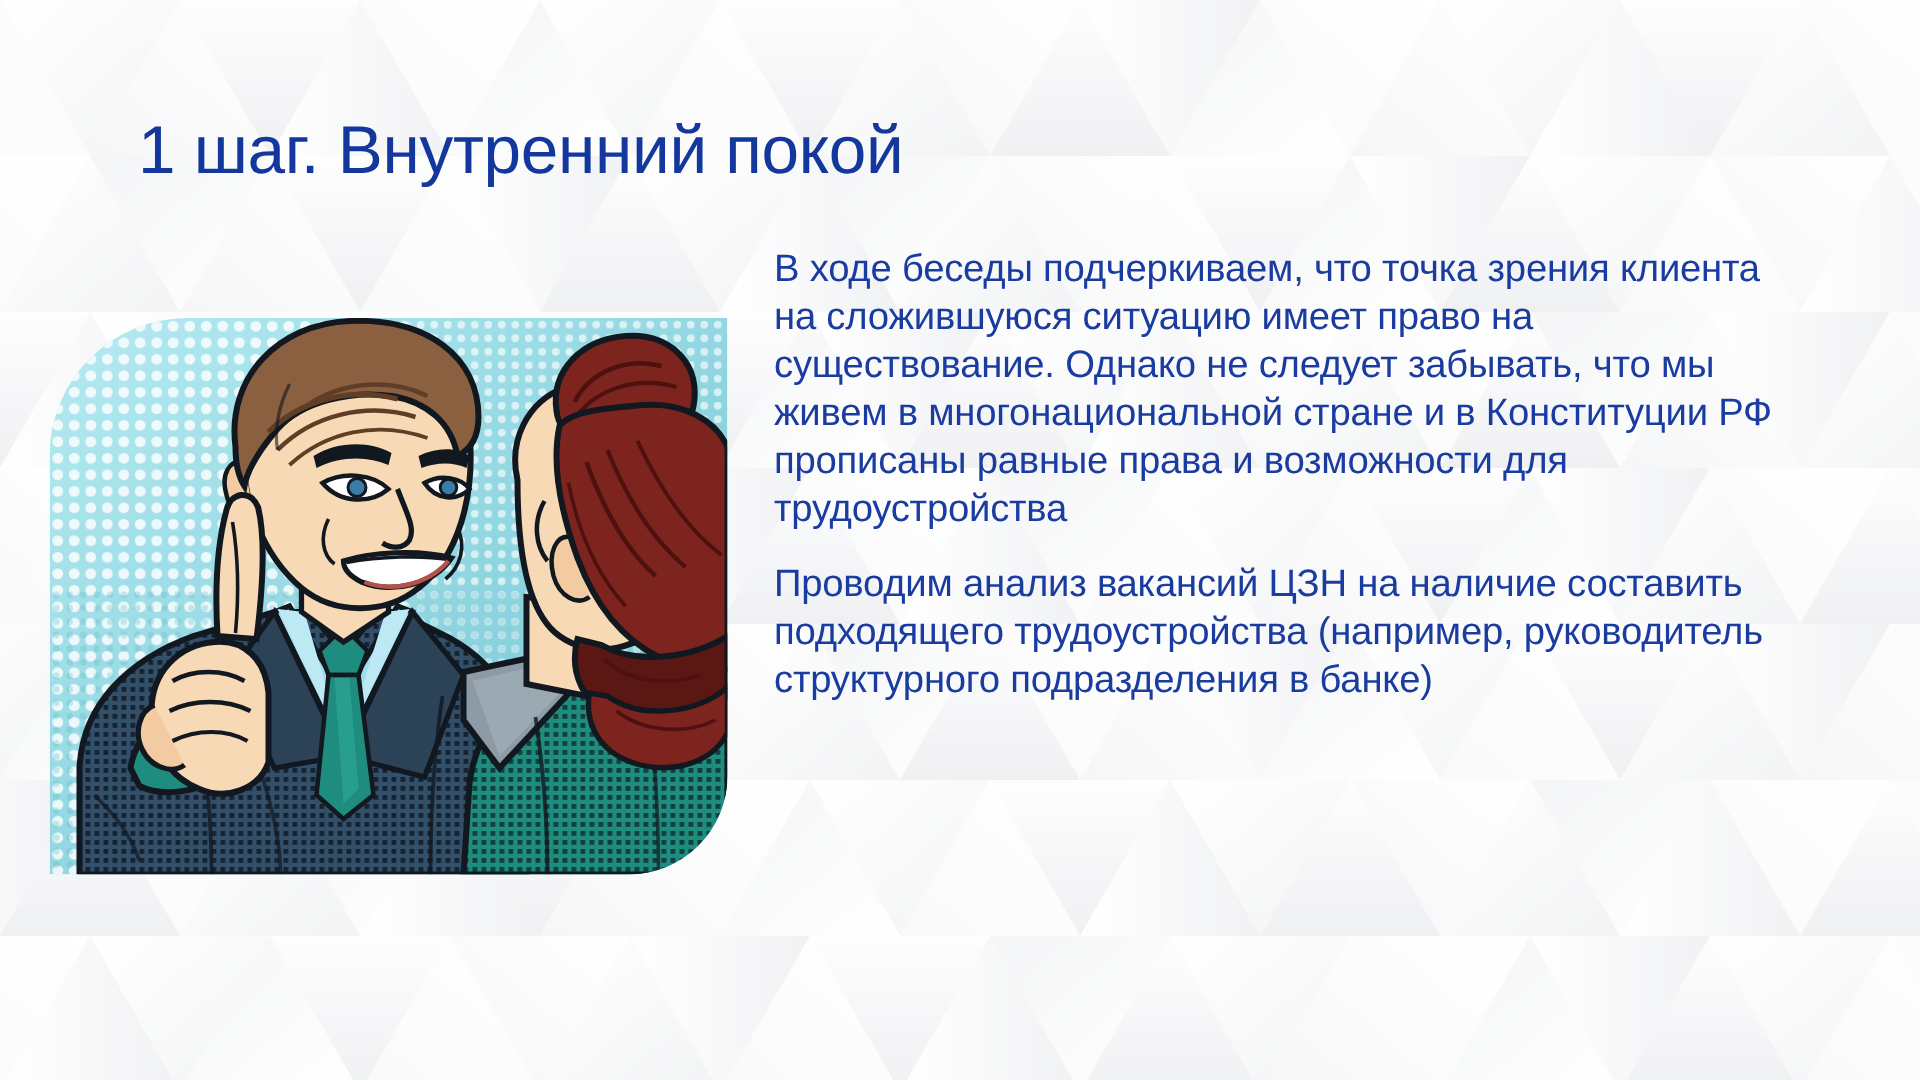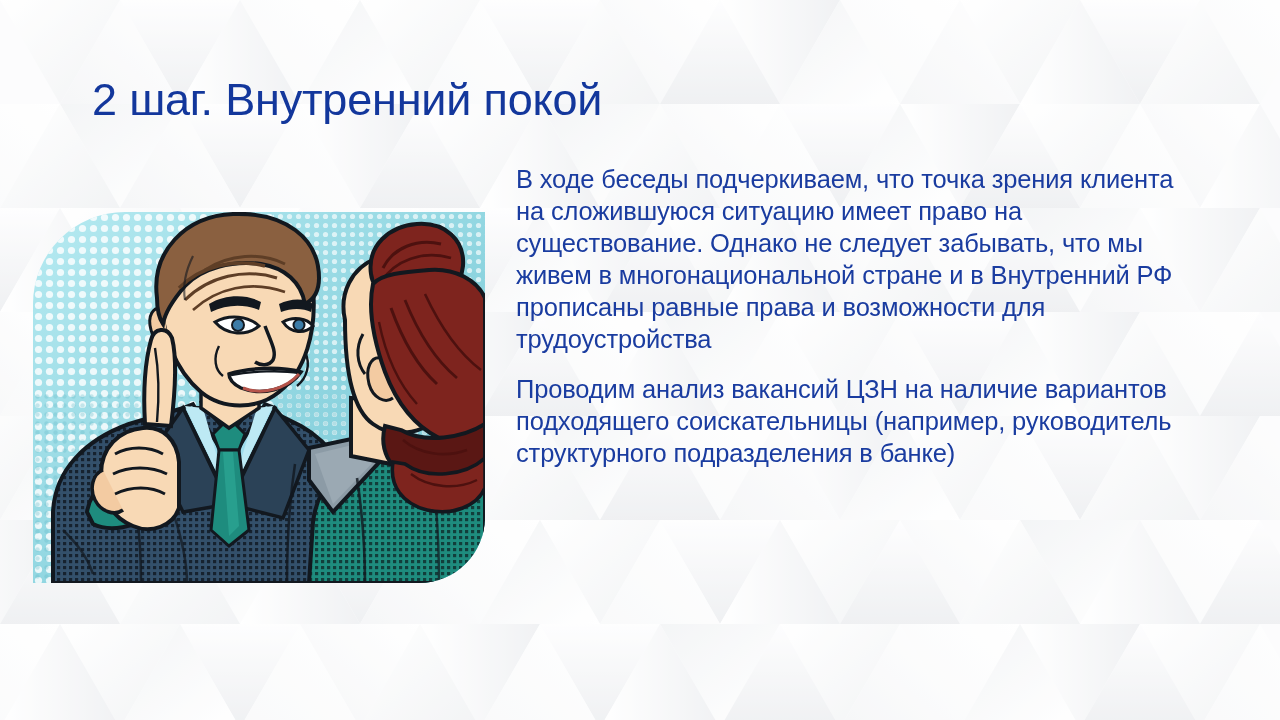--- a/index.html
+++ b/index.html
@@ -271,21 +271,21 @@
     <polygon points="840,728 960,728 900,624" fill="url(#gB)"></polygon>
     <polygon points="1020,624 1140,624 1080,728" fill="url(#gE)"></polygon>
     <polygon points="960,728 1080,728 1020,624" fill="url(#gF)"></polygon>
     <polygon points="1140,624 1260,624 1200,728" fill="url(#gA)"></polygon>
     <polygon points="1080,728 1200,728 1140,624" fill="url(#gD)"></polygon>
     <polygon points="1200,728 1320,728 1260,624" fill="url(#gC)"></polygon>
 
     <rect x="0" y="0" width="1280" height="720" fill="#ffffff" opacity="0.35"></rect>
   </svg>
 
-  <div id="title">2 шаг. Внутренний покой</div>
+  <div id="title">1 шаг. Внутренний покой</div>
 
   <div id="illustration">
     <svg viewBox="0 0 452 371" preserveAspectRatio="xMidYMid slice">
       <defs>
 
         <pattern id="htBgSmall" width="9" height="9" patternUnits="userSpaceOnUse">
           <circle cx="4.5" cy="4.5" r="2.6" fill="#ffffff" opacity="0.92"></circle>
         </pattern>
         <pattern id="htBgBig" width="11" height="11" patternUnits="userSpaceOnUse">
           <circle cx="5.5" cy="5.5" r="3.6" fill="#ffffff" opacity="0.95"></circle>
@@ -442,17 +442,17 @@
         <path d="M346 110 C352 140 364 170 384 192" fill="none" stroke="#4D110F" stroke-width="2.4"></path>
         <path d="M370 228 C386 242 412 246 434 238" fill="none" stroke="#4D110F" stroke-width="2.6"></path>
         <path d="M378 262 C396 276 424 278 444 268" fill="none" stroke="#4D110F" stroke-width="2.4"></path>
 
         <path d="M330 122 C322 136 324 152 332 162" fill="none" stroke="#12181F" stroke-width="3"></path>
       </g>
     </svg>
   </div>
 
   <div id="body-text">
-    <p class="para">В ходе беседы подчеркиваем, что точка зрения клиента на сложившуюся ситуацию имеет право на существование. Однако не следует забывать, что мы живем в многонациональной стране и в Внутренний РФ прописаны равные права и возможности для трудоустройства</p>
-    <p class="para">Проводим анализ вакансий ЦЗН на наличие вариантов подходящего соискательницы (например, руководитель структурного подразделения в банке)</p>
+    <p class="para">В ходе беседы подчеркиваем, что точка зрения клиента на сложившуюся ситуацию имеет право на существование. Однако не следует забывать, что мы живем в многонациональной стране и в Конституции РФ прописаны равные права и возможности для трудоустройства</p>
+    <p class="para">Проводим анализ вакансий ЦЗН на наличие составить подходящего трудоустройства (например, руководитель структурного подразделения в банке)</p>
   </div>
 
 </div>
 
 </body></html>

